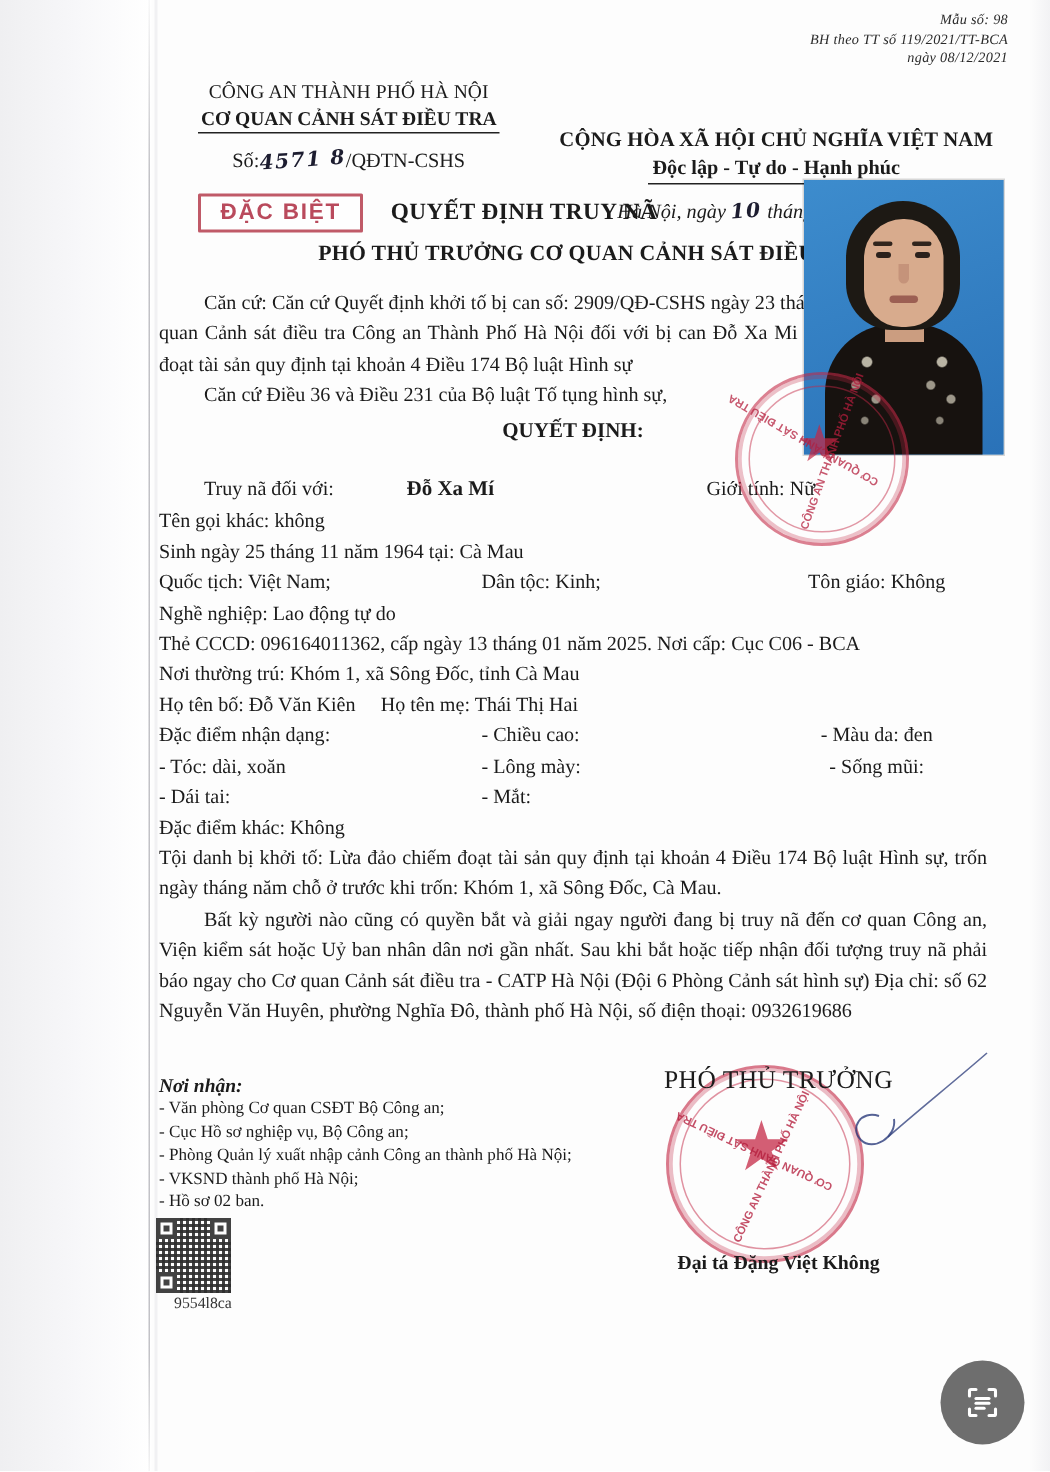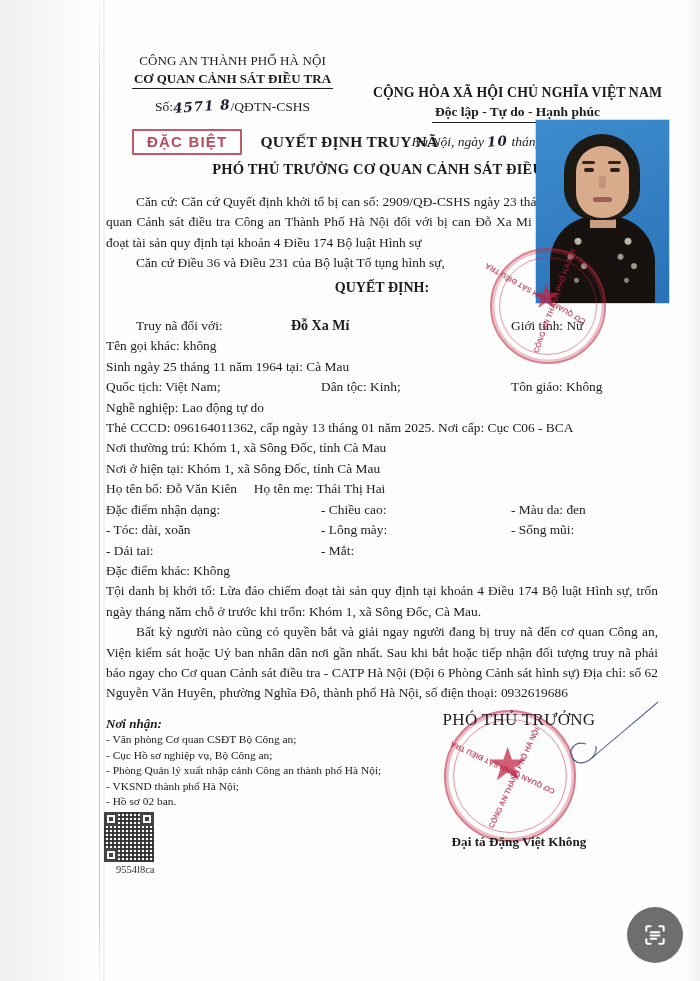--- a/index.html
+++ b/index.html
@@ -159,28 +159,28 @@
     font-size: 13.4px;
     line-height: 20.4px;
   }
   .p-just { text-align: justify; }
   .indent { text-indent: 30px; }
   .ctr { text-align: center; font-weight: bold; font-size: 14px; margin-top: 4px; }
 
   .row3 { display: flex; }
   .row3 > div:nth-child(1) { width: 215px; }
   .row3 > div:nth-child(2) { width: 190px; }
-  .row3 > div:nth-child(3) { flex: 1; }
+  .row3 > div:nth-child(3) { flex: 1; text-align: center; }
 
   .row-name { display:flex; align-items: baseline; }
   .row-name .lbl { text-indent: 30px; width: 165px; }
   .row-name .nm  { font-weight: bold; font-size: 14px; width: 200px; }
   .row-name .gt  { flex: 1; margin-top: 16px; }
 
-  .blk { margin-top: 2px; gap: 20px; }
+  .blk { margin-top: 2px; }
 
   
   .photo {
     position: absolute;
     left: 536px;
     top: 120px;
     width: 133px;
     height: 183px;
     background: #2f7fc4;
     box-shadow: 0 0 0 1px rgba(0,0,0,.15);
@@ -361,20 +361,25 @@
 </head>
 <body>
 
 <div id="page">
 
   <div class="paper-shade"></div>
   <div class="paper-shade-r"></div>
   <div class="fold-line fold-a"></div>
   <div class="fold-line fold-b"></div>
 
+  <div class="form-meta">
+    <div>Mẫu số: 98</div>
+    <div>BH theo TT số 119/2021/TT-BCA</div>
+    <div>ngày 08/12/2021</div>
+  </div>
 
   <div class="hdr">
     <div class="hdr-left">
       <div class="l1">CÔNG AN THÀNH PHỐ HÀ NỘI</div>
       <div><span class="l2">CƠ QUAN CẢNH SÁT ĐIỀU TRA</span></div>
       <div class="sonumber">
         <span>Số:</span><span class="hand">4571 8</span><span>/QĐTN-CSHS</span>
       </div>
     </div>
     <div class="hdr-right">
@@ -429,21 +434,20 @@
       </div>
       <div>
         <span>Tôn giáo:</span>
         <span>Không</span>
       </div>
     </div>
 
     <div>Nghề nghiệp: Lao động tự do</div>
     <div>Thẻ CCCD: 096164011362, cấp ngày 13 tháng 01 năm 2025. Nơi cấp: Cục C06 - BCA</div>
     <div>Nơi thường trú: Khóm 1, xã Sông Đốc, tỉnh Cà Mau</div>
-    <div>Nơi ở hiện tại: Khóm 1, xã Sông Đốc, tỉnh Cà Mau</div>
 
     <div>
       <span>Họ tên bố:</span>
       <span>Đỗ Văn Kiên</span>
       &nbsp;&nbsp;&nbsp;
       <span>Họ tên mẹ:</span>
       <span>Thái Thị Hai</span>
     </div>
 
     <div class="row3">

